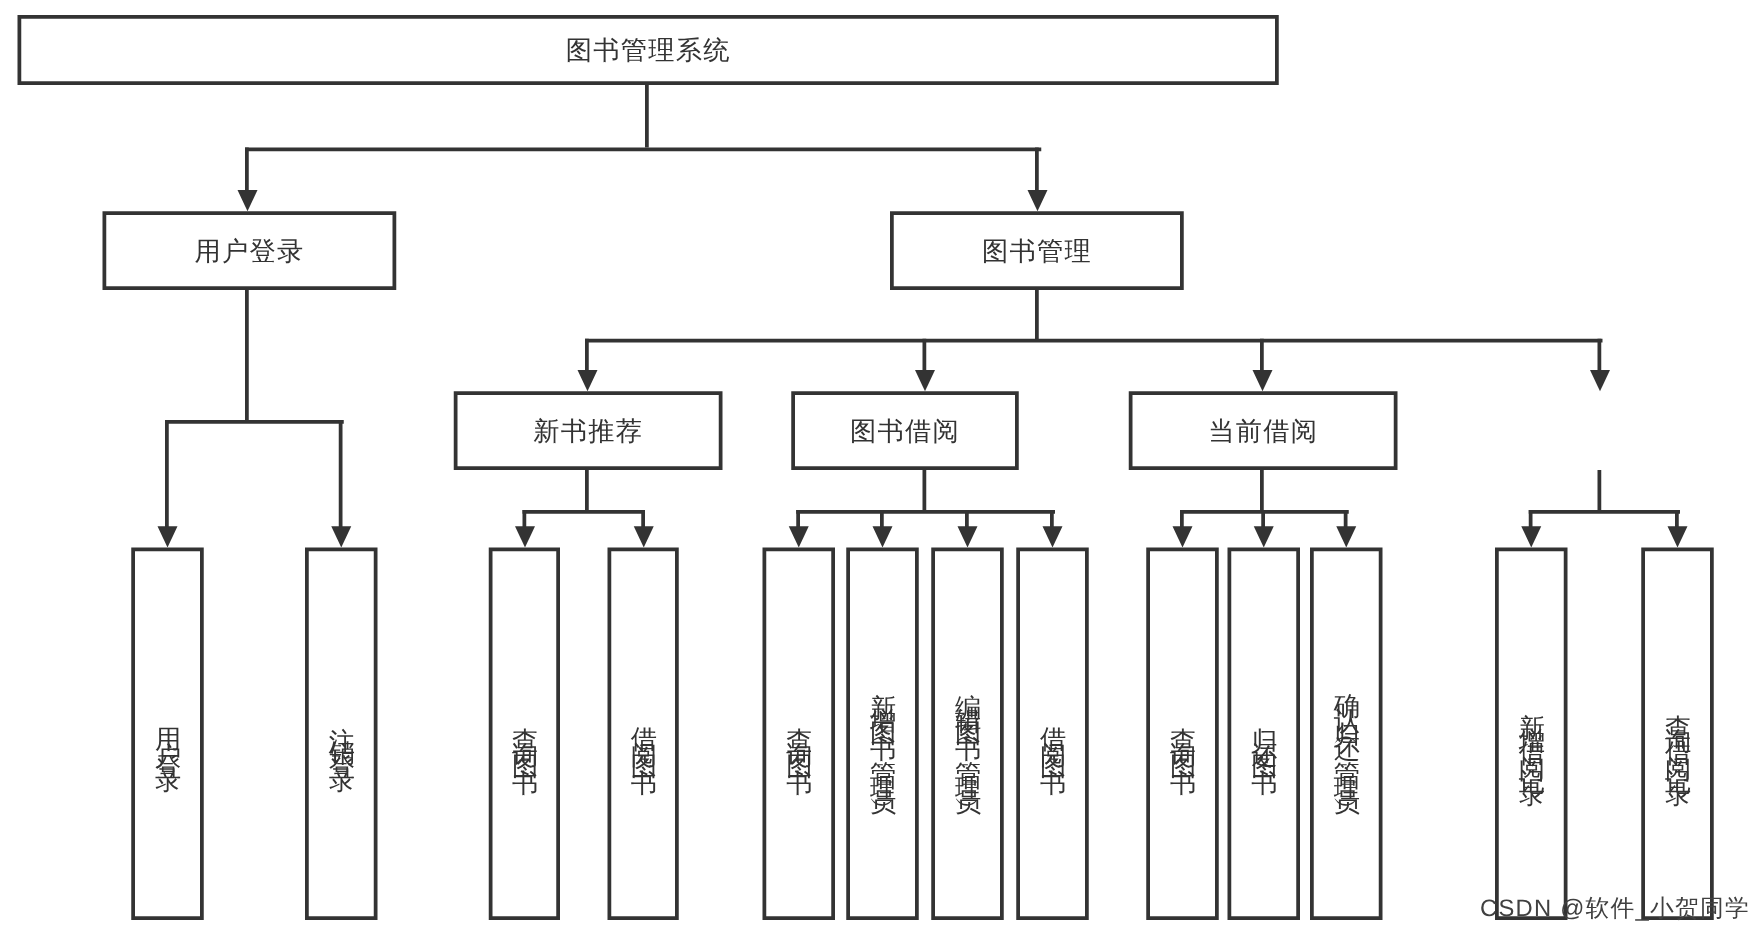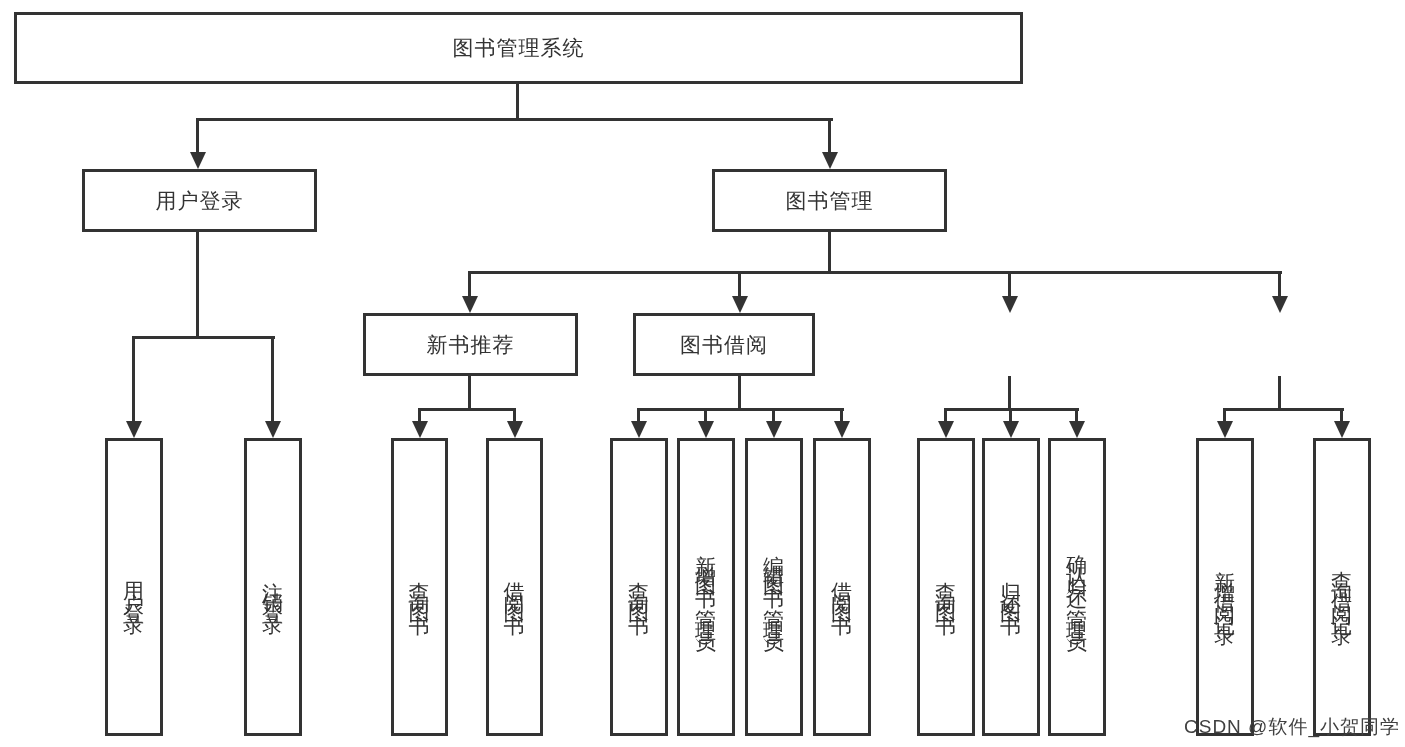--- a/index.html
+++ b/index.html
@@ -102,40 +102,43 @@
   <div class="ln" style="left:1075px;top:408px;width:3px;height:14px;"></div>
   <div class="arr" style="left:1069px;top:421px;"></div>
 
   <div class="ln" style="left:1278px;top:376px;width:3px;height:34px;"></div>
   <div class="ln" style="left:1223px;top:408px;width:121px;height:3px;"></div>
   <div class="ln" style="left:1223px;top:408px;width:3px;height:14px;"></div>
   <div class="arr" style="left:1217px;top:421px;"></div>
   <div class="ln" style="left:1340px;top:408px;width:3px;height:14px;"></div>
   <div class="arr" style="left:1334px;top:421px;"></div>
 
-  <div class="box h" style="left:14px;top:12px;width:1009px;height:72px;text-align:right;">
+  <div class="box h" style="left:14px;top:12px;width:1009px;height:56px;text-align:right;">
     <span>图书管理系统</span>
   </div>
 
   <div class="box h" style="left:82px;top:169px;width:235px;height:63px;">
     <span>用户登录</span>
   </div>
 
   <div class="box h" style="left:363px;top:313px;width:215px;height:63px;">
     <span>新书推荐</span>
   </div>
 
   <div class="box h" style="left:712px;top:169px;width:235px;height:63px;">
     <span>图书管理</span>
   </div>
 
   <div class="box h" style="left:633px;top:313px;width:182px;height:63px;">
     <span>图书借阅</span>
   </div>
 
+  <div class="box h" style="left:903px;top:313px;width:215px;height:63px;">
+    <span>当前借阅</span>
+  </div>
 
 
   <div class="box v" style="left:105px;top:438px;width:58px;height:298px;">
     <span>用户登录</span>
   </div>
   <div class="box v" style="left:244px;top:438px;width:58px;height:298px;">
     <span>注销登录</span>
   </div>
 
   <div class="box v" style="left:391px;top:438px;width:57px;height:298px;">

